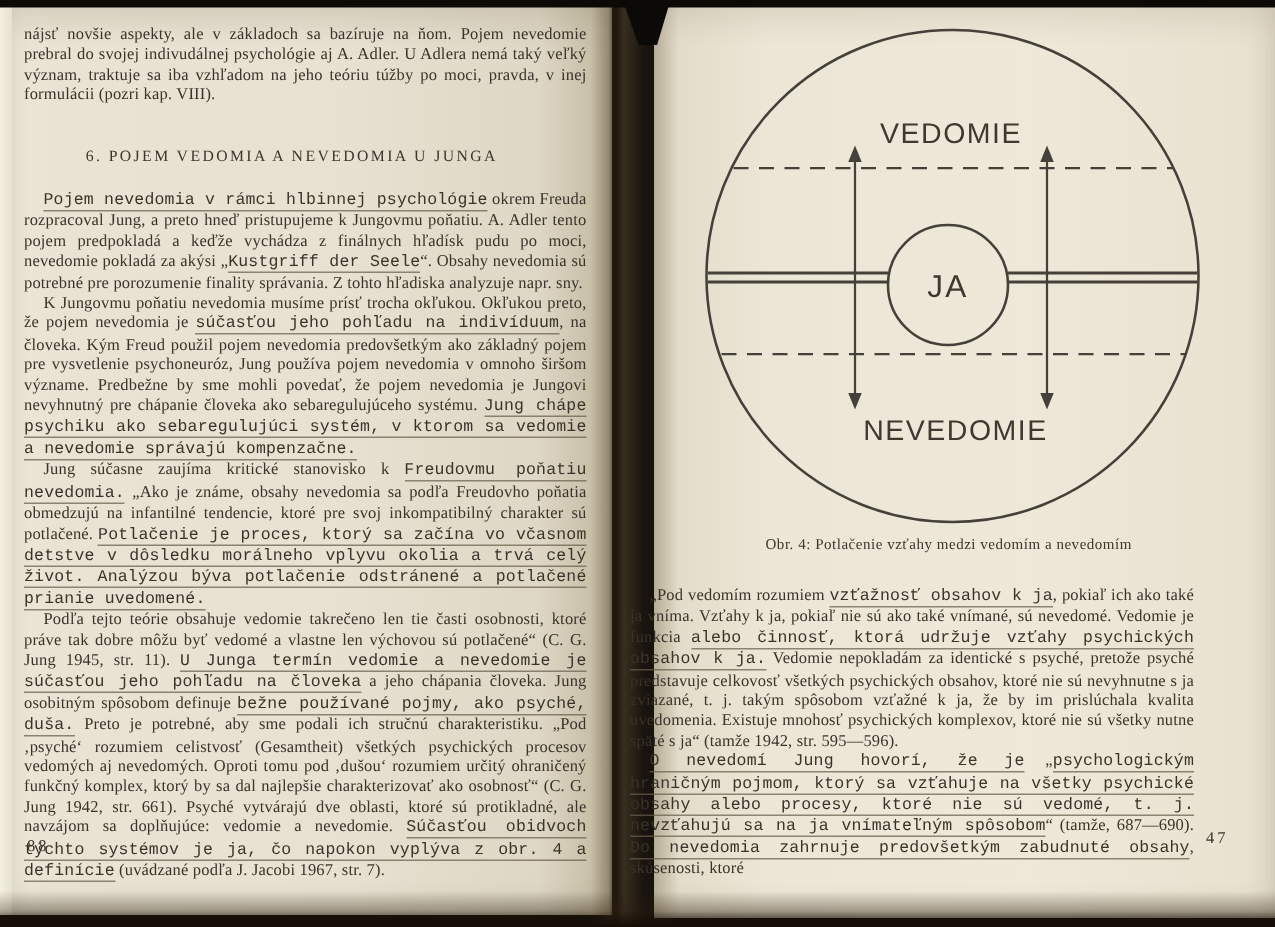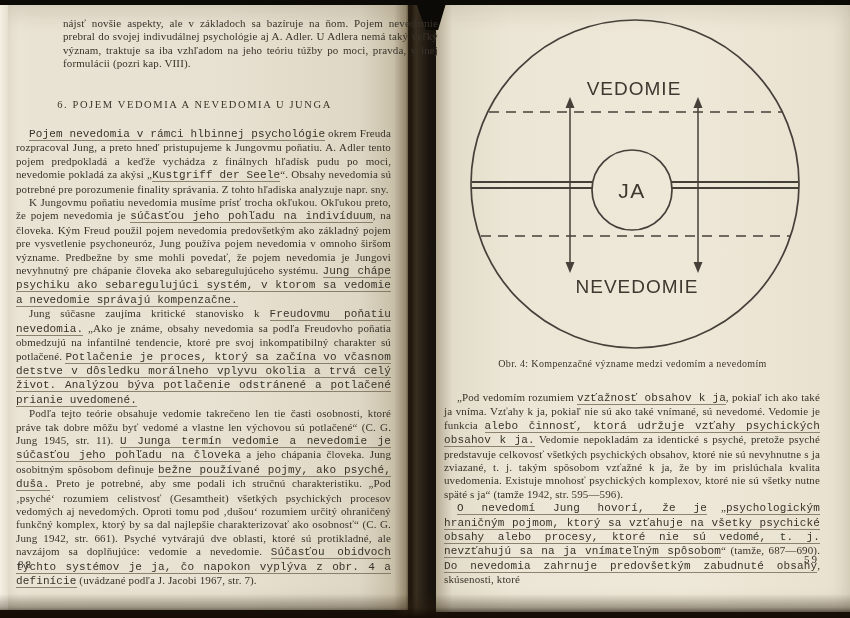--- a/index.html
+++ b/index.html
@@ -43,21 +43,21 @@
 <div class="photo">
 
   <div class="page page-left"></div>
   <div class="page page-right"></div>
   <div class="left-edge"></div>
   <div class="gutter"></div>
   <div class="gutter-top"></div>
   <div class="top-bar"></div>
   <div class="bottom-shadow"></div>
 
-  <div class="textcol" style="left:16px;top:17px;width:375px;margin-left:47px;">
+  <div class="textcol" style="left:16px;top:17px;width:375px;">
       <p class="para"><span>nájsť novšie aspekty, ale v základoch sa bazíruje na ňom. Pojem nevedomie prebral do svojej indivudálnej psychológie aj A. Adler. U Adlera nemá taký veľký význam, traktuje sa iba vzhľadom na jeho teóriu túžby po moci, pravda, v inej formulácii (pozri kap. VIII).</span></p>
     </div>
 
   <div class="heading" style="left:16px;top:99px;width:357px;">6. POJEM VEDOMIA A NEVEDOMIA U JUNGA</div>
 
   <div class="textcol" style="left:16px;top:127px;width:375px;">
       <p class="para ind"><span class="u">Pojem nevedomia v rámci hlbinnej psychológie</span><span> okrem Freuda rozpracoval Jung, a preto hneď pristupujeme k Jungovmu poňatiu. A. Adler tento pojem predpokladá a keďže vychádza z finálnych hľadísk pudu po moci, nevedomie pokladá za akýsi „</span><span class="u">Kustgriff der Seele</span><span>“. Obsahy nevedomia sú potrebné pre porozumenie finality správania. Z tohto hľadiska analyzuje napr. sny.</span></p>
       <p class="para ind"><span>K Jungovmu poňatiu nevedomia musíme prísť trocha okľukou. Okľukou preto, že pojem nevedomia je </span><span class="u">súčasťou jeho pohľadu na indivíduum</span><span>, na človeka. Kým Freud použil pojem nevedomia predovšetkým ako základný pojem pre vysvetlenie psychoneuróz, Jung používa pojem nevedomia v omnoho širšom význame. Predbežne by sme mohli povedať, že pojem nevedomia je Jungovi nevyhnutný pre chápanie človeka ako sebaregulujúceho systému. </span><span class="u">Jung chápe psychiku ako sebaregulujúci systém, v ktorom sa vedomie a nevedomie správajú kompenzačne.</span></p>
       <p class="para ind"><span>Jung súčasne zaujíma kritické stanovisko k </span><span class="u">Freudovmu poňatiu nevedomia.</span><span> „Ako je známe, obsahy nevedomia sa podľa Freudovho poňatia obmedzujú na infantilné tendencie, ktoré pre svoj inkompatibilný charakter sú potlačené. </span><span class="u">Potlačenie je proces, ktorý sa začína vo včasnom detstve v dôsledku morálneho vplyvu okolia a trvá celý život. Analýzou býva potlačenie odstránené a potlačené prianie uvedomené.</span></p>
       <p class="para ind"><span>Podľa tejto teórie obsahuje vedomie takrečeno len tie časti osobnosti, ktoré práve tak dobre môžu byť vedomé a vlastne len výchovou sú potlačené“ (C. G. Jung 1945, str. 11). </span><span class="u">U Junga termín vedomie a nevedomie je súčasťou jeho pohľadu na človeka</span><span> a jeho chápania človeka. Jung osobitným spôsobom definuje </span><span class="u">bežne používané pojmy, ako psyché, duša.</span><span> Preto je potrebné, aby sme podali ich stručnú charakteristiku. „Pod ‚psyché‘ rozumiem celistvosť (Gesamtheit) všetkých psychických procesov vedomých aj nevedomých. Oproti tomu pod ‚dušou‘ rozumiem určitý ohraničený funkčný komplex, ktorý by sa dal najlepšie charakterizovať ako osobnosť“ (C. G. Jung 1942, str. 661). Psyché vytvárajú dve oblasti, ktoré sú protikladné, ale navzájom sa doplňujúce: vedomie a nevedomie. </span><span class="u">Súčasťou obidvoch týchto systémov je ja, čo napokon vyplýva z obr. 4 a definície</span><span> (uvádzané podľa J. Jacobi 1967, str. 7).</span></p>
@@ -87,22 +87,22 @@
     <g stroke="#45403a" fill="#45403a">
       <line x1="258" y1="103" x2="258" y2="267" stroke-width="1.5"></line>
       <path d="M258 97 L253.5 108 L262.5 108 Z" stroke="none"></path>
       <path d="M258 273 L253.5 262 L262.5 262 Z" stroke="none"></path>
     </g>
     <text class="biglabel" x="194" y="95" text-anchor="middle">VEDOMIE</text>
     <text class="jalabel" x="192" y="198" text-anchor="middle">JA</text>
     <text class="biglabel" x="197" y="293" text-anchor="middle">NEVEDOMIE</text>
   </svg>
 
-  <div class="caption" style="left:440px;top:358px;width:385px;">Obr. 4: Kompenzačné význame medzi vedomím a nevedomím</div>
+  <div class="caption" style="left:440px;top:358px;width:385px;">Obr. 4: Potlačenie vzťahy medzi vedomím a nevedomím</div>
 
-  <div class="textcol" style="left:444px;top:391px;width:376px;">
+  <div class="textcol" style="left:420px;top:391px;width:376px;">
       <p class="para ind"><span>„Pod vedomím rozumiem </span><span class="u">vzťažnosť obsahov k ja</span><span>, pokiaľ ich ako také ja vníma. Vzťahy k ja, pokiaľ nie sú ako také vnímané, sú nevedomé. Vedomie je funkcia </span><span class="u">alebo činnosť, ktorá udržuje vzťahy psychických obsahov k ja.</span><span> Vedomie nepokladám za identické s psyché, pretože psyché predstavuje celkovosť všetkých psychických obsahov, ktoré nie sú nevyhnutne s ja zviazané, t. j. takým spôsobom vzťažné k ja, že by im prislúchala kvalita uvedomenia. Existuje mnohosť psychických komplexov, ktoré nie sú všetky nutne späté s ja“ (tamže 1942, str. 595—596).</span></p>
       <p class="para ind"><span class="u">O nevedomí Jung hovorí, že je</span><span> „</span><span class="u">psychologickým hraničným pojmom, ktorý sa vzťahuje na všetky psychické obsahy alebo procesy, ktoré nie sú vedomé, t. j. nevzťahujú sa na ja vnímateľným spôsobom</span><span>“ (tamže, 687—690). </span><span class="u">Do nevedomia zahrnuje predovšetkým zabudnuté obsahy</span><span>, skúsenosti, ktoré</span></p>
     </div>
 
-  <div class="pagenum" style="left:804px;top:553px;">59</div>
+  <div class="pagenum" style="left:804px;top:553px;">47</div>
 
 </div>
 
 </body></html>

